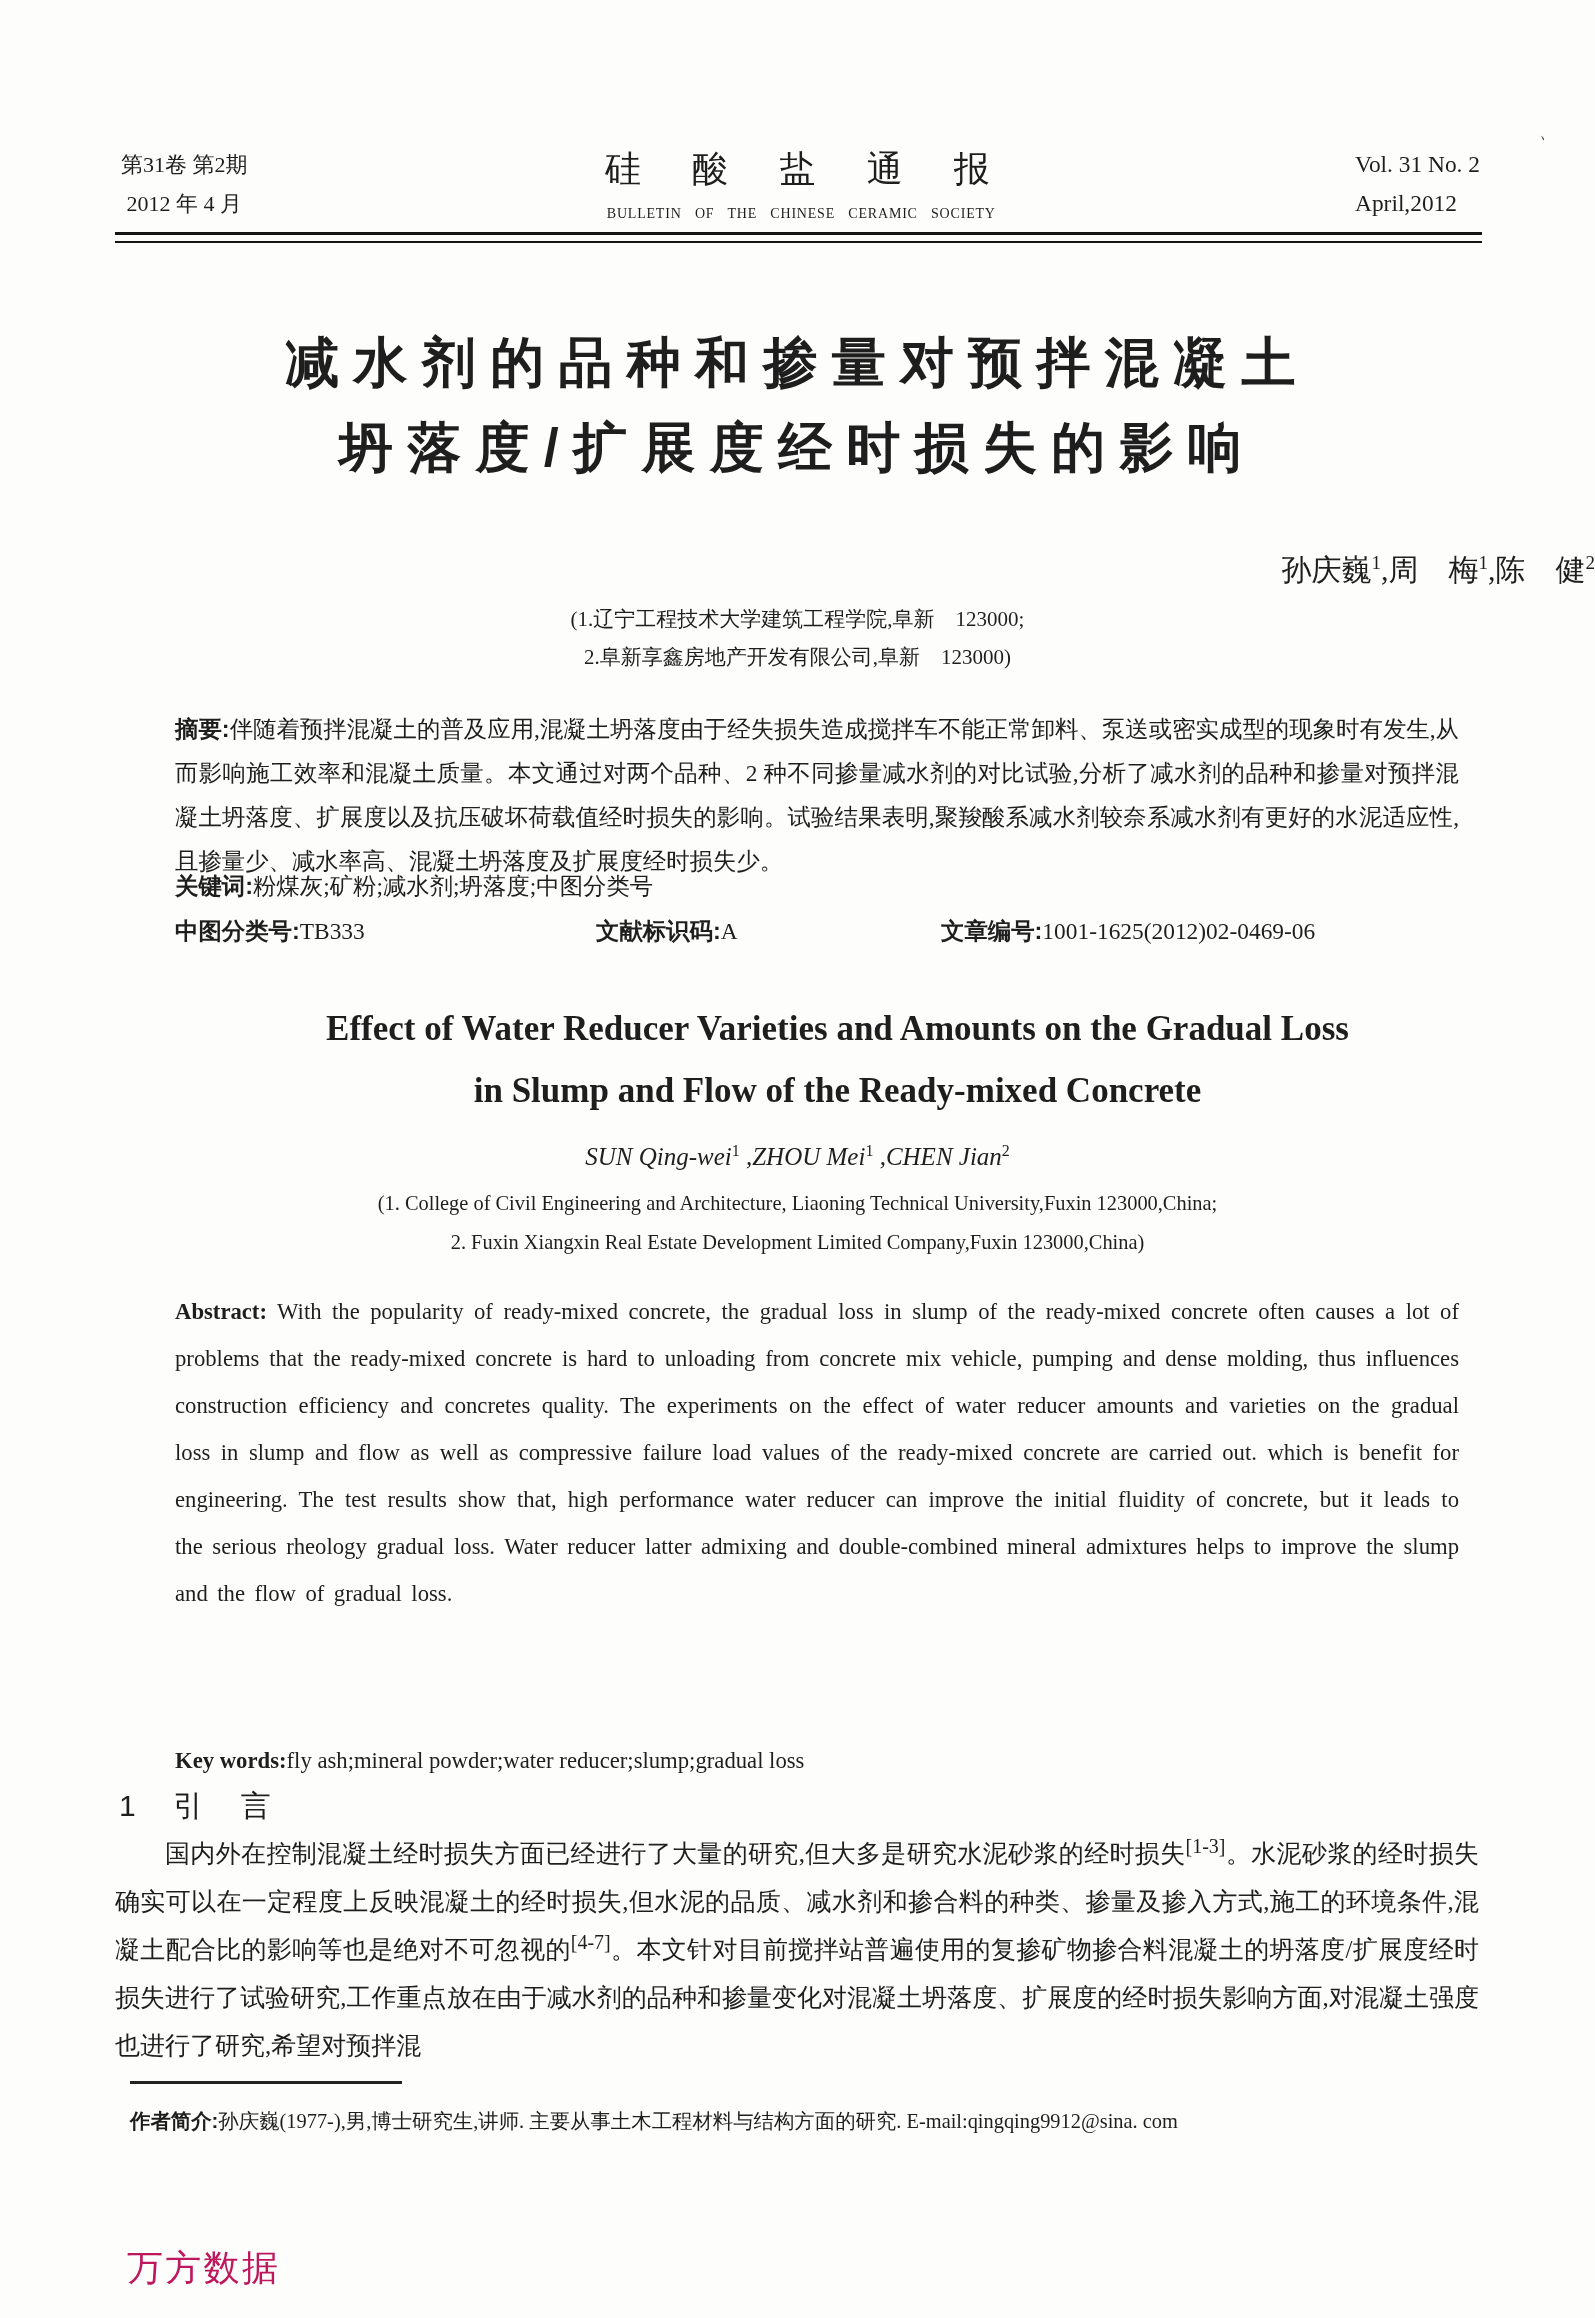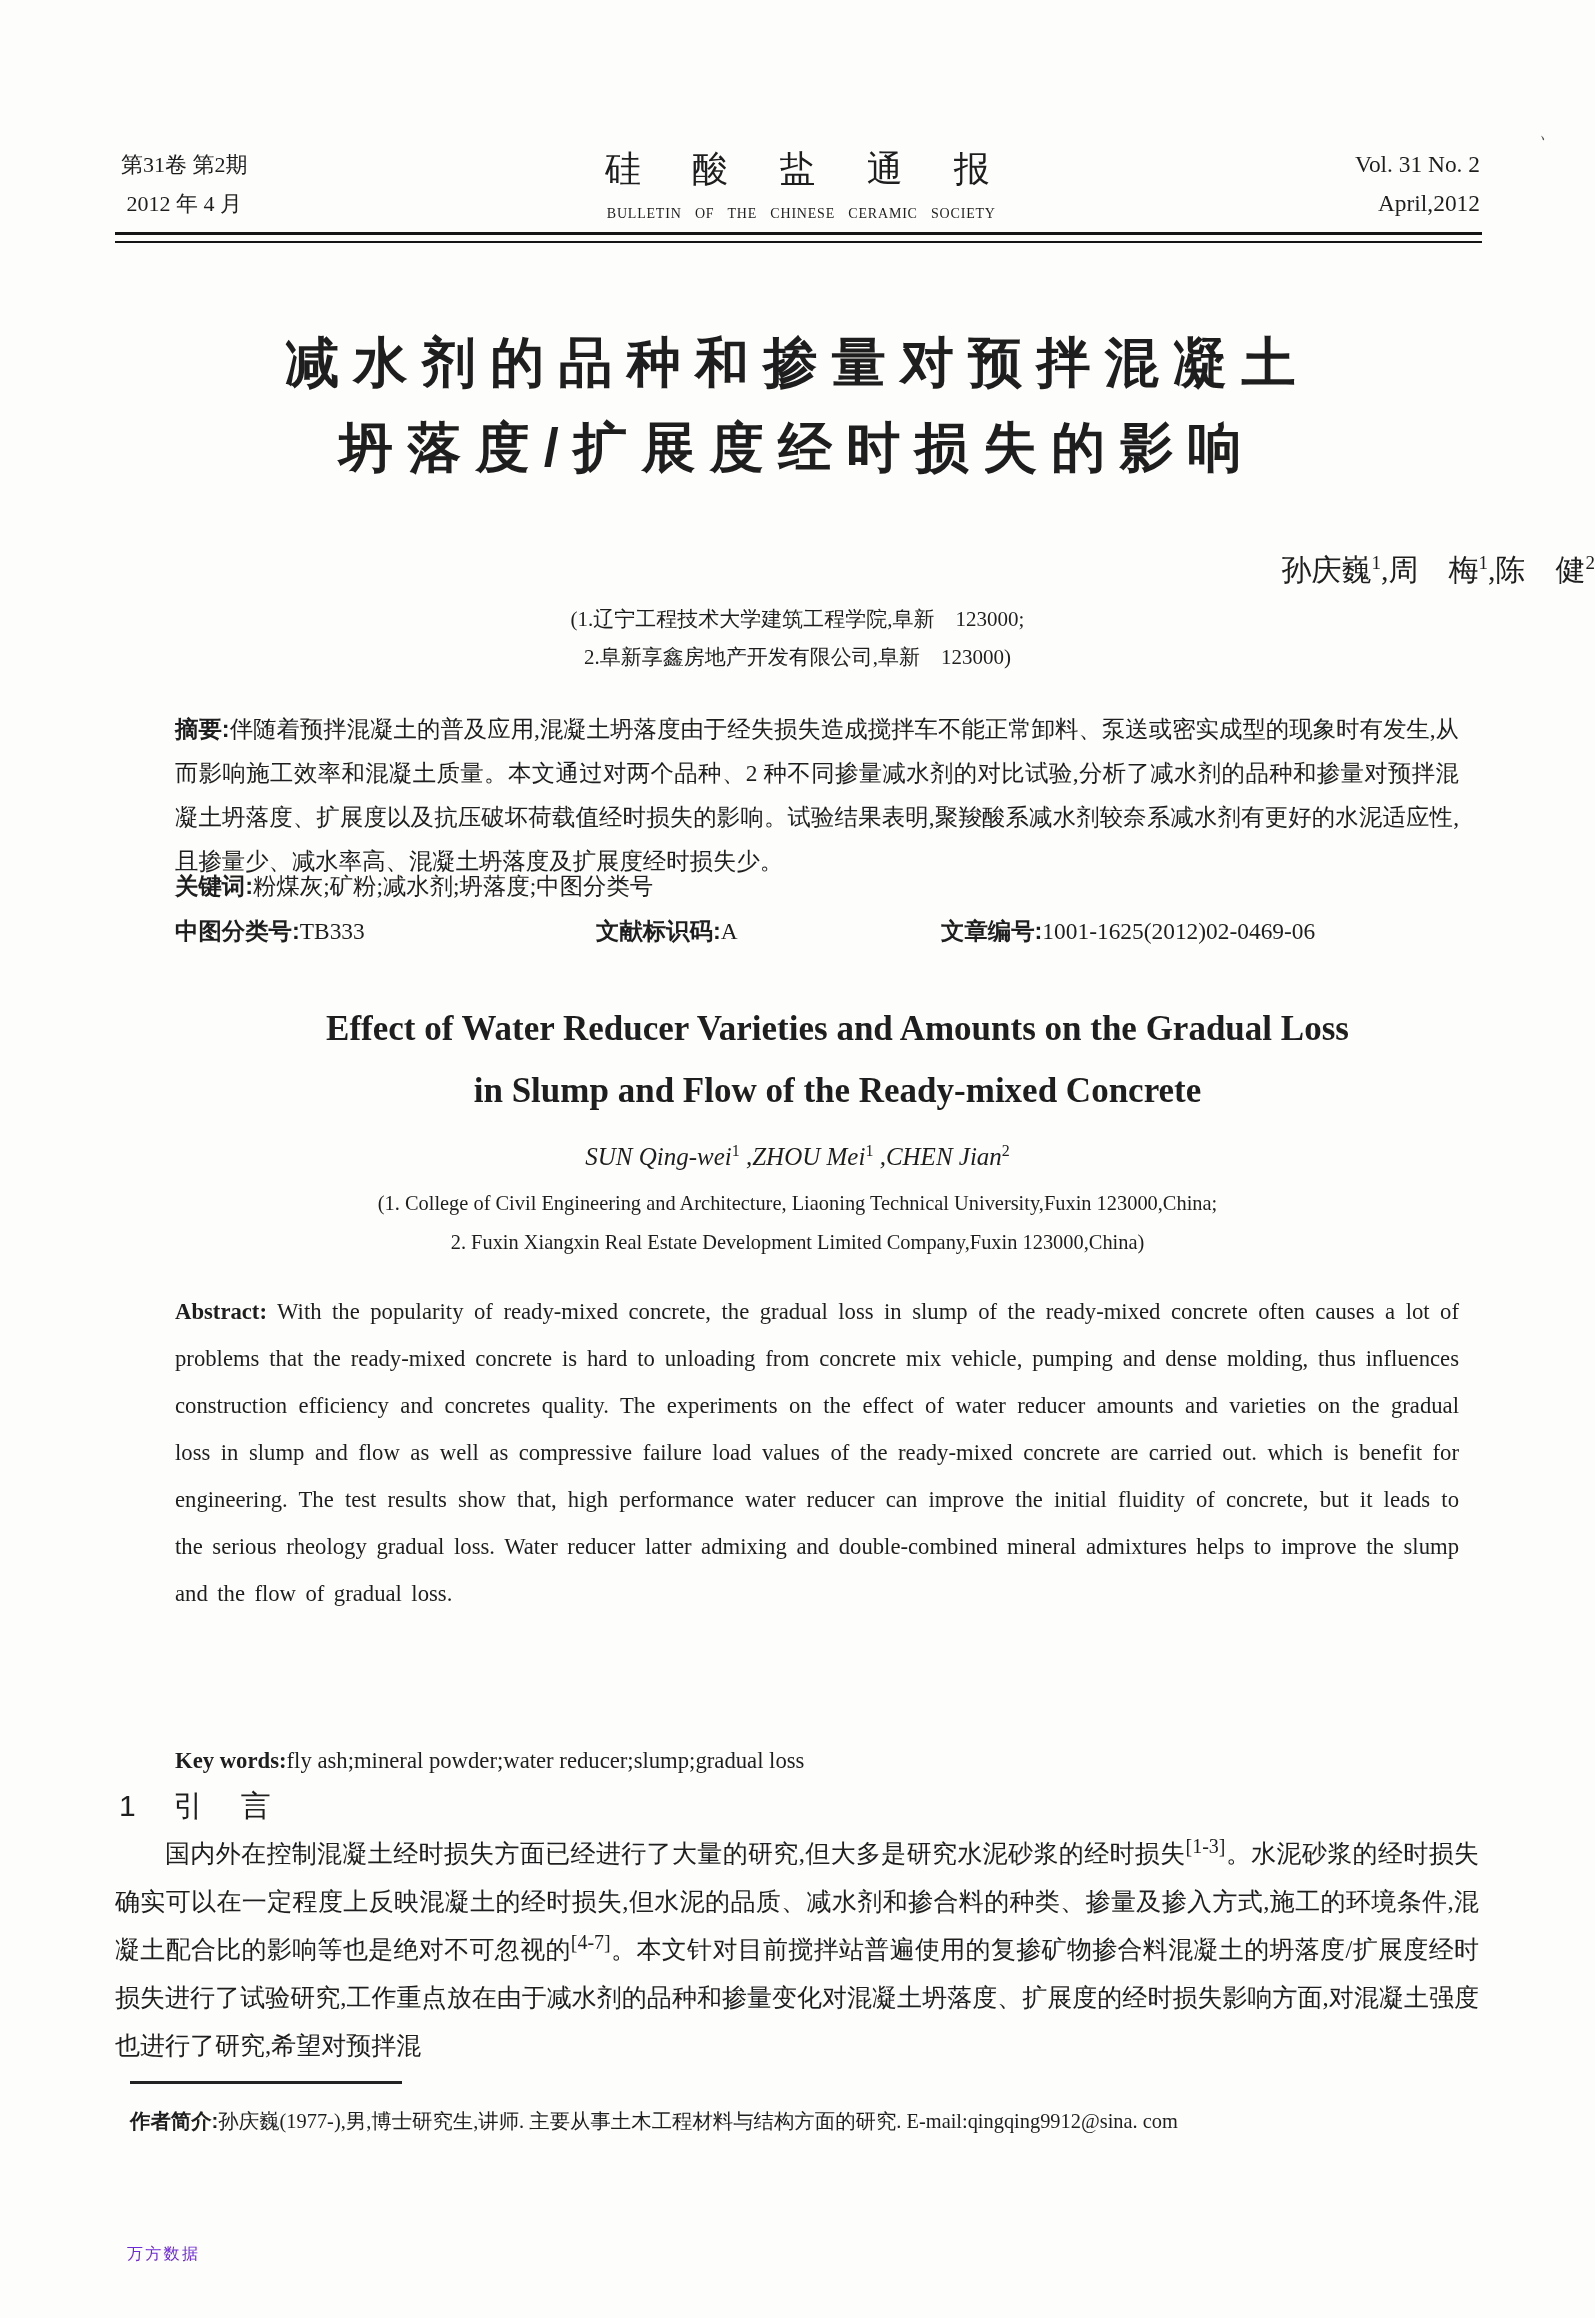--- a/index.html
+++ b/index.html
@@ -10,21 +10,21 @@
     color:#1e1e1e;
     font-family:"Liberation Serif", serif;
     overflow:hidden;
   }
   
   .hdr{position:absolute;top:145px;left:121px;width:1359px;display:flex;justify-content:space-between;align-items:flex-start;}
   .hdr-left{text-align:center;font-size:22px;line-height:39px;font-family:"Liberation Serif",serif;}
   .hdr-center{text-align:center;}
   .hdr-center .cn{font-size:36px;letter-spacing:7.6px;font-family:"Liberation Serif",serif;white-space:nowrap;}
   .hdr-center .en{font-size:14px;margin-top:12px;word-spacing:9px;letter-spacing:0.8px;white-space:nowrap;}
-  .hdr-right{text-align:right;font-size:23.4px;line-height:39px;}
+  .hdr-right{text-align:left;font-size:23.4px;line-height:39px;}
   .rule-double{position:absolute;top:232px;left:115px;width:1367px;height:6px;border-top:3.8px solid #151515;border-bottom:2.3px solid #151515;}
   
   .title-cn{position:absolute;top:320px;left:0;width:100%;text-align:center;
     font-family:"Liberation Sans",sans-serif;font-weight:700;font-size:54px;letter-spacing:14.3px;line-height:85px;}
   
   .authors-cn{position:absolute;top:550px;left:0;width:100%;text-align:right;font-size:30px;font-family:"Liberation Serif",serif;}
   .authors-cn sup{font-size:19px;}
   .affil-cn{position:absolute;top:600px;left:0;width:100%;text-align:center;font-size:21px;line-height:38px;}
   
   .abs-cn{position:absolute;top:707px;left:175px;width:1284px;font-size:23.4px;line-height:44px;text-align:justify;}
@@ -48,21 +48,21 @@
   
   .sec1{position:absolute;top:1786px;left:119px;font-family:"Liberation Sans",sans-serif;font-size:30px;letter-spacing:4.5px;}
   .sec1 .gap{display:inline-block;width:33px;}
   .intro{position:absolute;top:1830px;left:115px;width:1364px;
     font-size:25px;line-height:48px;text-align:justify;text-indent:2em;}
   .intro sup{font-size:20px;line-height:0;}
   
   .fn-rule{position:absolute;top:2081px;left:130px;width:272px;border-top:3px solid #222;}
   .footnote{position:absolute;top:2105px;left:130px;width:1351px;font-size:20.4px;line-height:33px;}
   
-  .watermark{position:absolute;top:2244px;left:127px;font-size:16px;color:#6d28d9;letter-spacing:2.3px;}
+  .watermark{position:absolute;top:2244px;left:127px;font-size:36px;color:#be185d;letter-spacing:2.3px;}
   
   .scan-mark{position:absolute;top:119px;left:1540px;font-size:19.6px;color:#555;transform:rotate(12deg);}
 </style>
 </head>
 <body>
 
 <div class="page">
 
   <div class="hdr">
     <div class="hdr-left">

